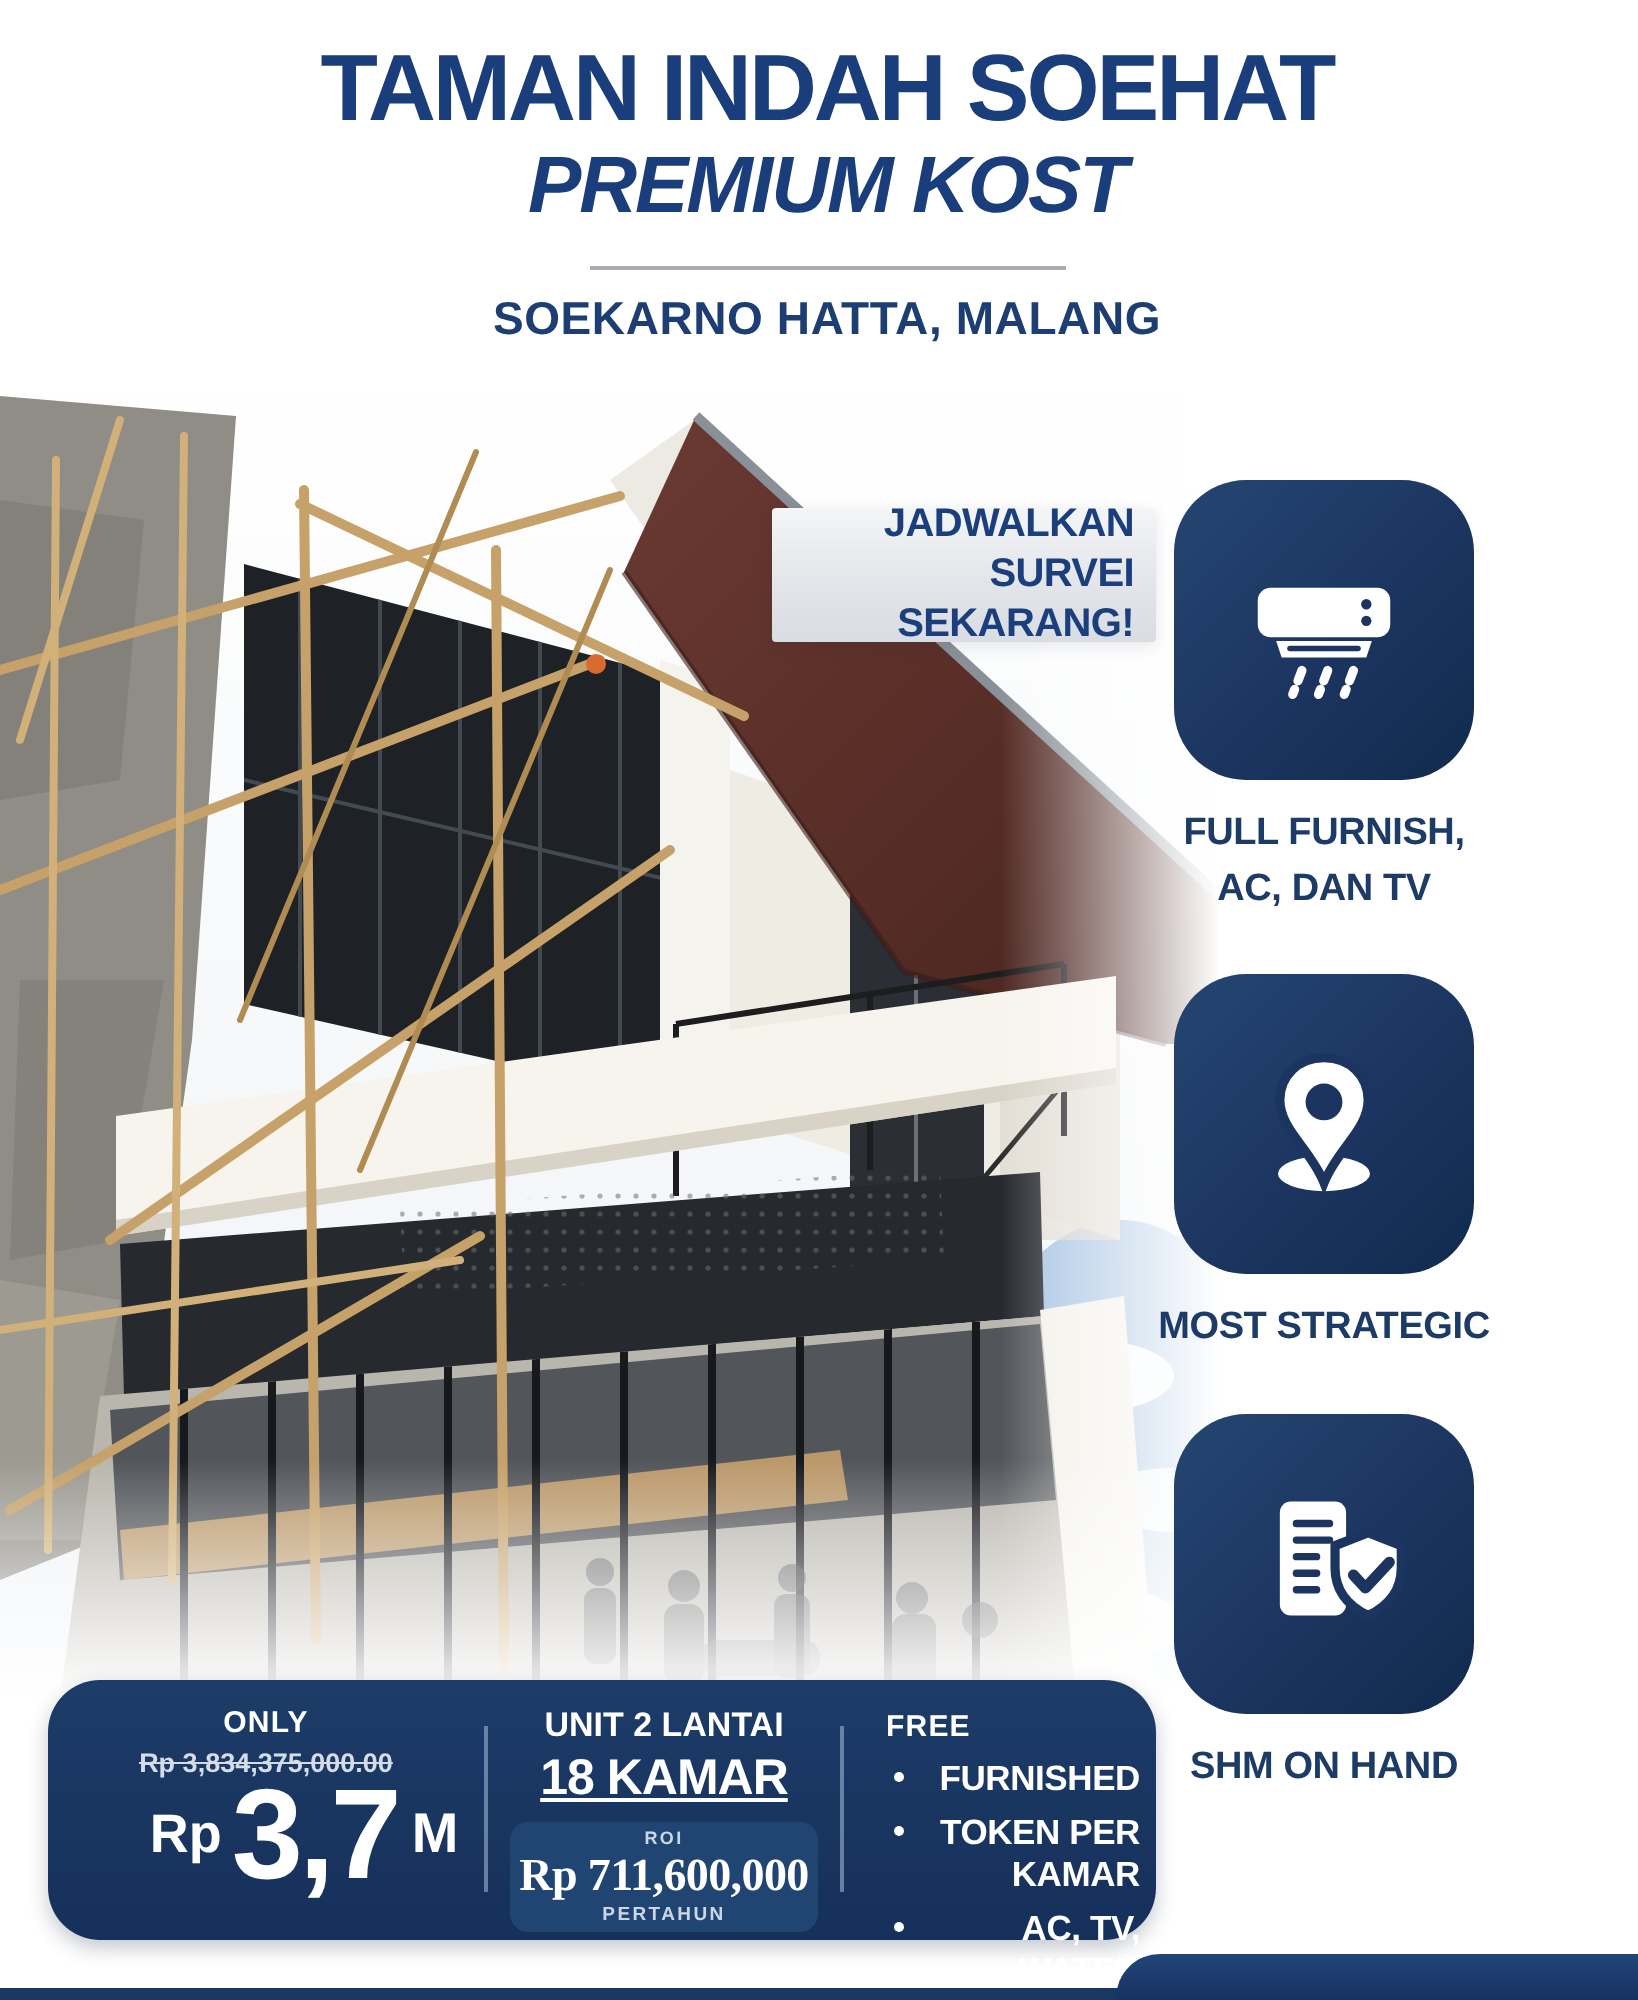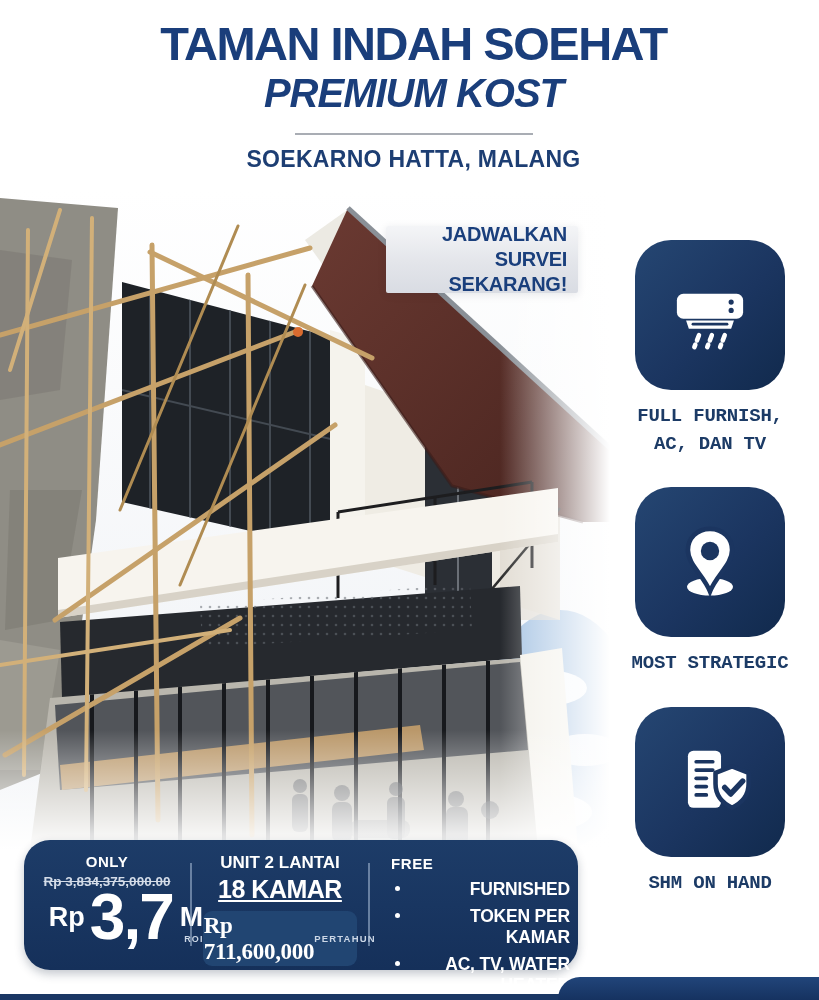--- a/index.html
+++ b/index.html
@@ -11,59 +11,59 @@
   .title{font-size:47px;font-weight:800;letter-spacing:-1.5px;margin:0;line-height:1.02;}
   .subtitle{font-size:40px;font-style:italic;font-weight:800;letter-spacing:-1px;margin:3px 0 0 0;}
   .hdivider{width:238px;height:2px;background:#a9adb4;margin:17px auto 11px auto;}
   .location{font-size:23px;font-weight:700;letter-spacing:.3px;color:#1d3e73;}
 
   
   .photo{position:absolute;left:0;top:190px;width:610px;height:660px;overflow:hidden;}
   .photo svg{display:block;}
 
   
-  .cta-badge{position:absolute;left:386px;top:226px;width:192px;height:67px;
+  .cta-badge{position:absolute;left:386px;top:254px;width:192px;height:67px;
     background:linear-gradient(180deg,#f4f5f7 0%,#e3e5ea 55%,#d9dce3 100%);
     display:flex;align-items:center;justify-content:flex-end;
     padding-right:11px;box-sizing:border-box;border-radius:2px;
     box-shadow:0 2px 8px rgba(30,40,60,.10);cursor:pointer;}
   .cta-badge span{white-space:pre-line;text-align:right;font-size:20px;font-weight:800;
     color:#1a3f7c;line-height:1.25;letter-spacing:-.3px;}
 
   
-  .features{position:absolute;left:624px;top:240px;width:172px;font-family:Liberation Mono, monospace;}
+  .features{position:absolute;left:576px;top:240px;width:172px;}
   .feature{display:flex;flex-direction:column;align-items:center;}
   .feature + .feature{margin-top:29px;}
   .icon-tile{width:150px;height:150px;border-radius:36px;
     background:linear-gradient(135deg,#254672 0%,#1b3560 55%,#112a4d 100%);
     display:flex;align-items:center;justify-content:center;}
   .feature-label{margin-top:13px;font-size:19px;font-weight:800;color:#1c3b66;
     text-align:center;white-space:pre-line;line-height:1.45;letter-spacing:-.2px;}
 
   
   .info-panel{position:absolute;left:24px;top:840px;width:554px;height:130px;
     border-radius:26px;background:linear-gradient(180deg,#1d3c68 0%,#15305a 100%);
     display:flex;color:#fff;box-sizing:border-box;
     box-shadow:0 4px 10px rgba(20,35,60,.25);}
   .vdiv{width:2px;background:rgba(170,190,215,.55);margin:23px 0 24px 0;}
 
-  .price-col{width:166px;display:flex;flex-direction:column;align-items:center;
+  .price-col{width:218px;display:flex;flex-direction:column;align-items:center;
     justify-content:flex-start;padding-top:13px;}
   .only{font-size:15px;font-weight:700;letter-spacing:.6px;}
   .orig{font-size:13.5px;font-weight:600;color:#d4dce8;text-decoration:line-through;margin-top:4px;}
   .price-row{display:flex;align-items:center;margin-top:-2px;line-height:.95;}
   .rp{font-size:27px;font-weight:700;margin-right:5px;margin-left:38px;}
   .amount{font-size:64px;font-weight:800;letter-spacing:-2px;}
   .unit{font-size:28px;font-weight:800;margin-left:7px;}
 
   .unit-col{width:176px;display:flex;flex-direction:column;align-items:center;padding-top:13px;}
   .unit-label{font-size:17px;font-weight:700;}
   .rooms{font-size:25px;font-weight:800;margin-top:2px;letter-spacing:-.5px;text-decoration:underline;}
   .roi-box{margin-top:7px;background:#214572;border-radius:9px;width:154px;height:55px;
-    display:flex;align-items:center;justify-content:center;}
+    display:flex;flex-direction:column;align-items:center;justify-content:center;}
   .roi-label{font-size:9px;font-weight:700;letter-spacing:1.2px;color:#ccd7e6;}
   .roi-value{font-size:23px;font-weight:800;margin:1px 0;letter-spacing:-.3px;font-family:Liberation Serif, serif;}
   .roi-period{font-size:9.5px;font-weight:700;letter-spacing:1.2px;color:#ccd7e6;}
 
   .free-col{flex:1;padding:15px 8px 0 21px;box-sizing:border-box;}
   .free-title{font-size:15px;font-weight:700;letter-spacing:.6px;}
   .free-col ul{list-style:none;margin:7px 0 0 0;padding:0;}
   .free-col li{position:relative;padding-left:19px;font-size:17.5px;font-weight:800;
     line-height:1.2;margin-bottom:6px;letter-spacing:-.2px;text-align:right;}
   .free-col li::before{content:"";position:absolute;left:4px;top:7px;width:5px;height:5px;

